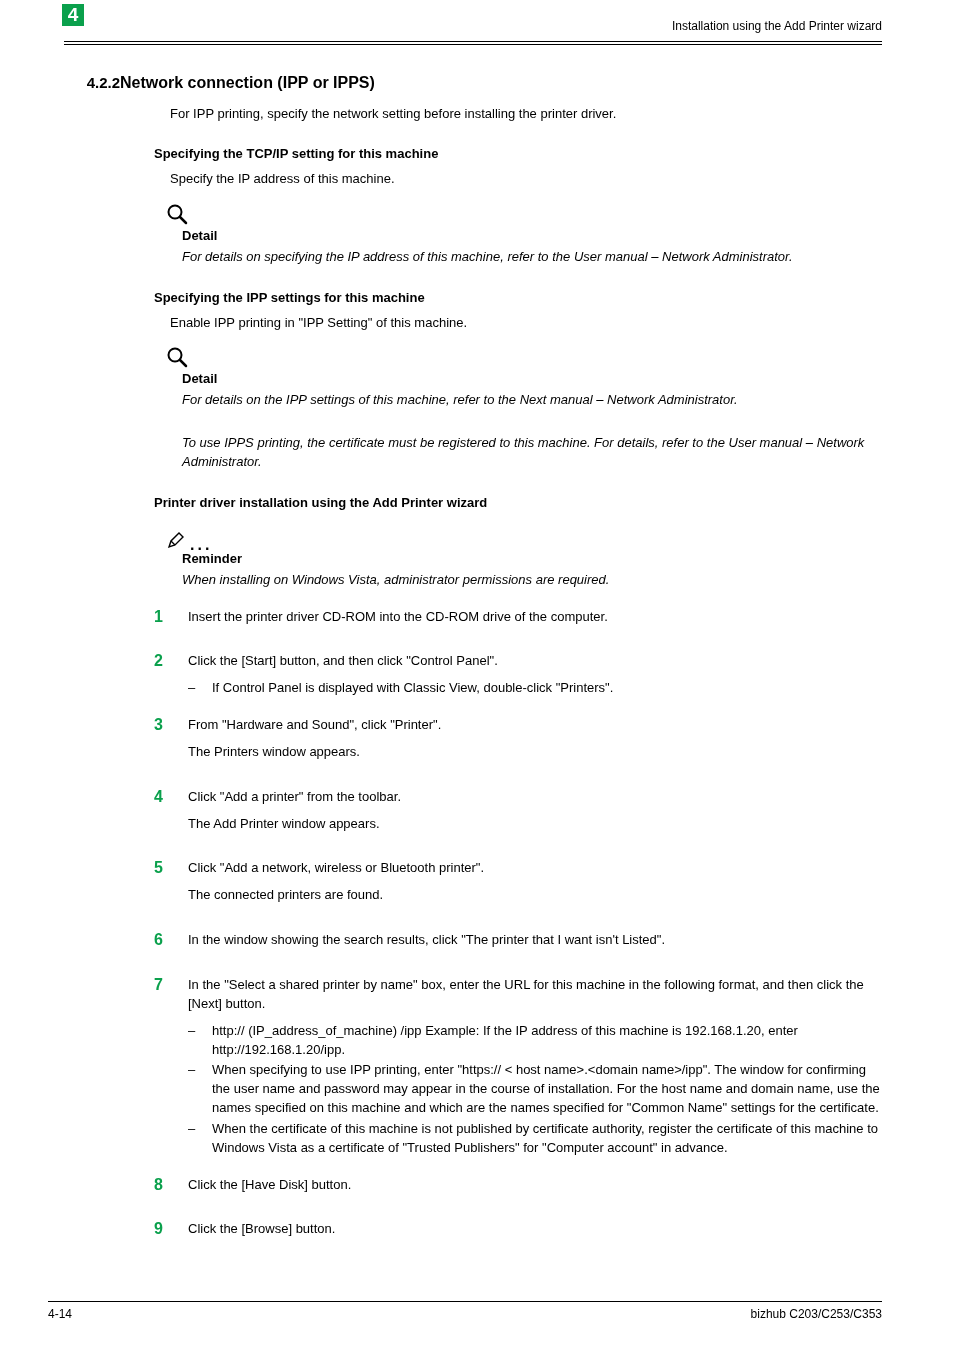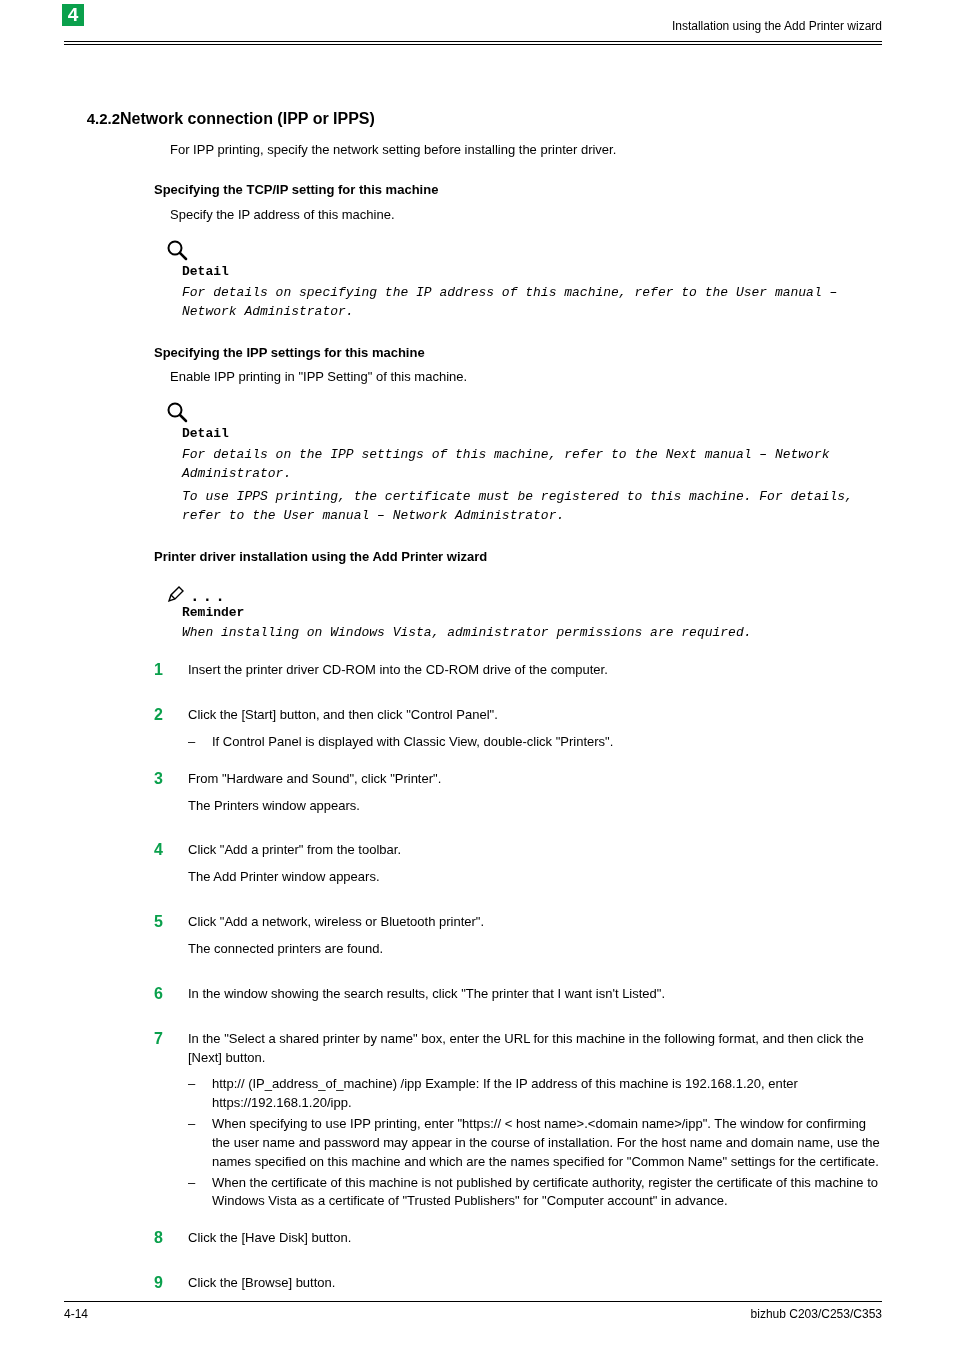--- a/index.html
+++ b/index.html
@@ -56,55 +56,53 @@
     text-align: right;
   }
   .sec-num {
     font-weight: bold;
     font-size: 15px;
     width: 56px;
   }
   .sec-title {
     font-weight: bold;
     font-size: 16px;
-    margin-top: 36px;
   }
   .body-col {
     margin-left: 90px;
   }
   .para {
     margin: 6px 16px;
   }
   .subhead {
     font-weight: bold;
     margin-top: 22px;
     margin-bottom: 6px;
   }
   .note-block {
     margin-top: 14px;
     margin-bottom: 12px;
-    font-family: Liberation Mono, monospace;
   }
   .note-icon {
     margin-left: 12px;
     margin-bottom: 2px;
   }
   .note-icon svg { display:block; }
   .note-title {
     font-weight: bold;
     margin-left: 28px;
   }
   .note-body {
     font-style: italic;
     margin-left: 28px;
     margin-right: 10px;
     margin-top: 2px;
   }
   .note-body-gap {
-    margin-top: 4px;
+    margin-top: 24px;
   }
   .step-row {
     display: flex;
     align-items: flex-start;
     margin-top: 18px;
   }
   .step-num {
     color: #0aa04c;
     font-weight: bold;
     font-size: 16px;
@@ -136,21 +134,21 @@
     font-weight: bold;
     letter-spacing: 3px;
     position: relative;
     top: 6px;
     left: 4px;
     font-size: 16px;
   }
   .footer {
     position: absolute;
     bottom: 28px;
-    left: 64px;
+    left: 48px;
     right: 72px;
   }
   .footer-rule {
     border-top: 1px solid #000;
     margin-bottom: 4px;
   }
   .footer-row {
     display: flex;
     justify-content: space-between;
     font-size: 12px;
@@ -265,21 +263,21 @@
             <p>In the window showing the search results, click "The printer that I want isn't Listed".</p>
           </div>
         </div>
         <div class="step-row">
           <div class="step-num">7</div>
           <div class="step-body">
             <p>In the "Select a shared printer by name" box, enter the URL for this machine in the following format, and then click the [Next] button.</p>
             <div class="sub-bullets">
               <div class="sub-bullet">
                 <div class="dash">–</div>
-                <div class="txt">http:// (IP_address_of_machine) /ipp Example: If the IP address of this machine is 192.168.1.20, enter https://192.168.1.20/ipp.</div>
+                <div class="txt">http:// (IP_address_of_machine) /ipp Example: If the IP address of this machine is 192.168.1.20, enter http://192.168.1.20/ipp.</div>
               </div>
               <div class="sub-bullet">
                 <div class="dash">–</div>
                 <div class="txt">When specifying to use IPP printing, enter "https:// &lt; host name&gt;.&lt;domain name&gt;/ipp". The window for confirming the user name and password may appear in the course of installation. For the host name and domain name, use the names specified on this machine and which are the names specified for "Common Name" settings for the certificate.</div>
               </div>
               <div class="sub-bullet">
                 <div class="dash">–</div>
                 <div class="txt">When the certificate of this machine is not published by certificate authority, register the certificate of this machine to Windows Vista as a certificate of "Trusted Publishers" for "Computer account" in advance.</div>
               </div>
             </div>

